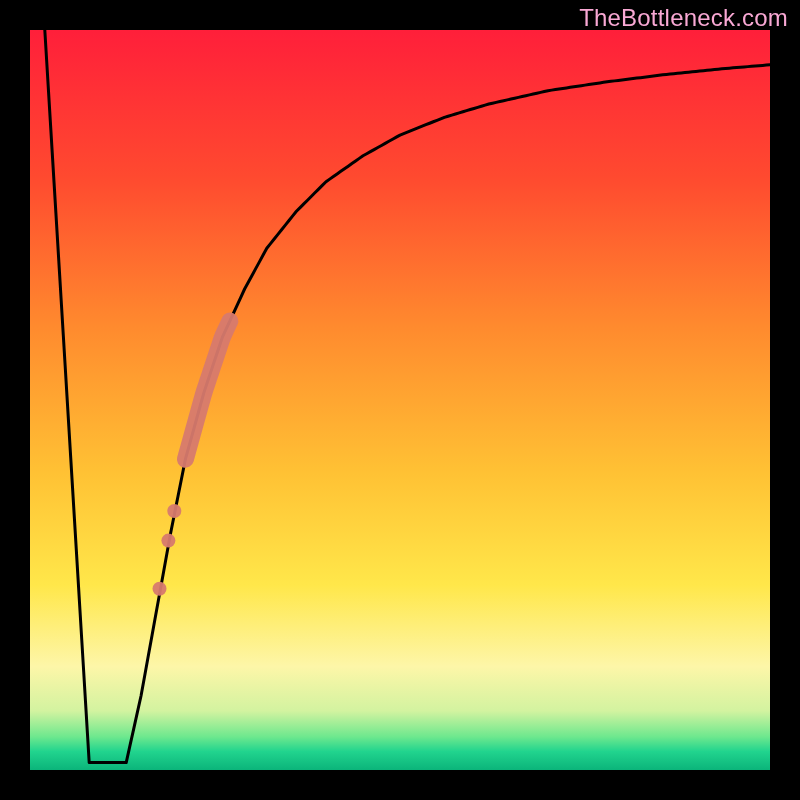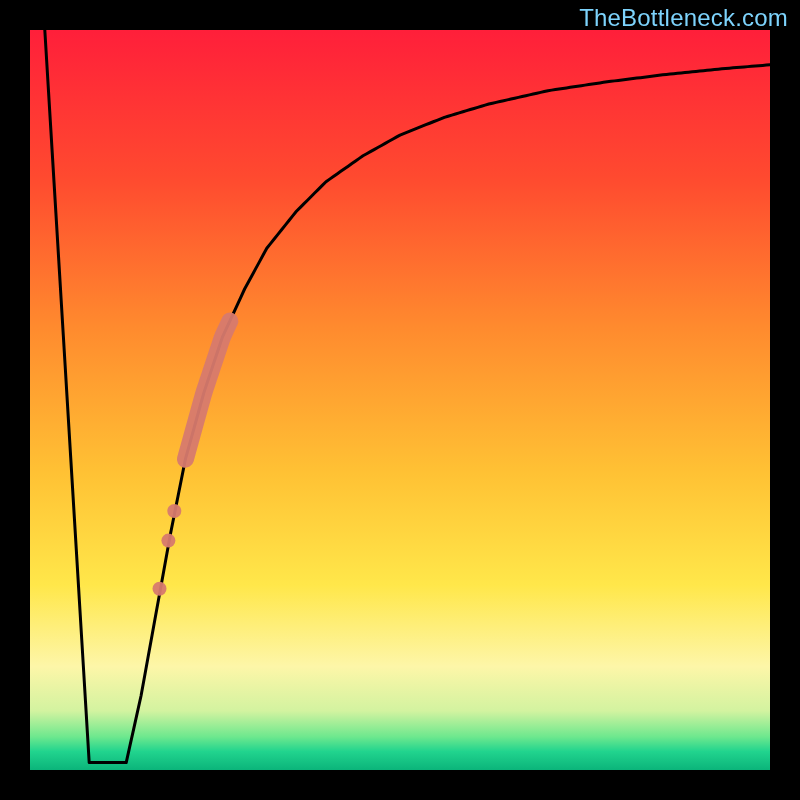--- a/index.html
+++ b/index.html
@@ -15,21 +15,21 @@
     width: 800px;
     height: 800px;
     background: #000;
   }
   .watermark {
     position: absolute;
     top: 4px;
     right: 12px;
     font-family: Arial, Helvetica, sans-serif;
     font-size: 24px;
-    color: #7dd3fc;
+    color: #f9a8d4;
     letter-spacing: 0.2px;
     z-index: 5;
     user-select: none;
   }
   svg {
     display: block;
   }
 </style>
 </head>
 <body>

